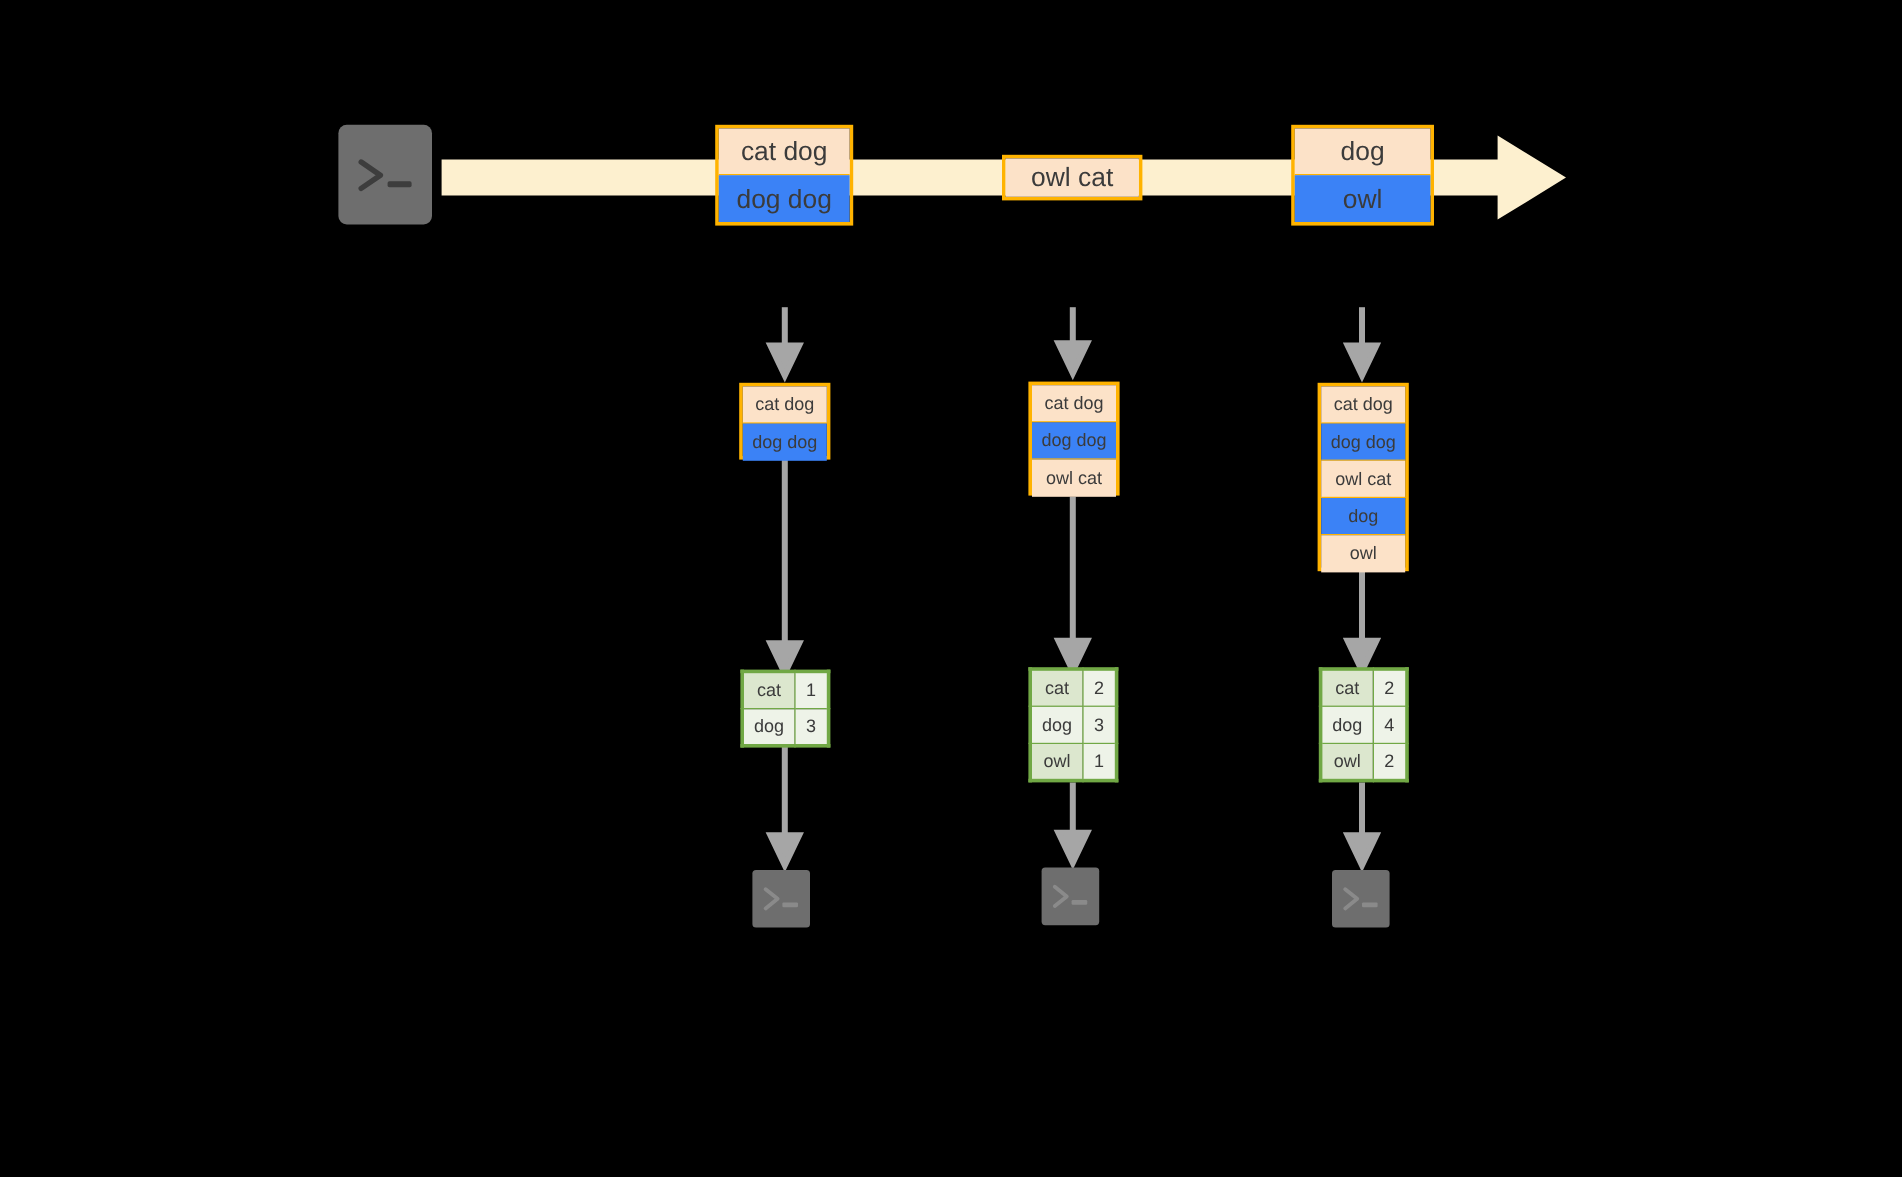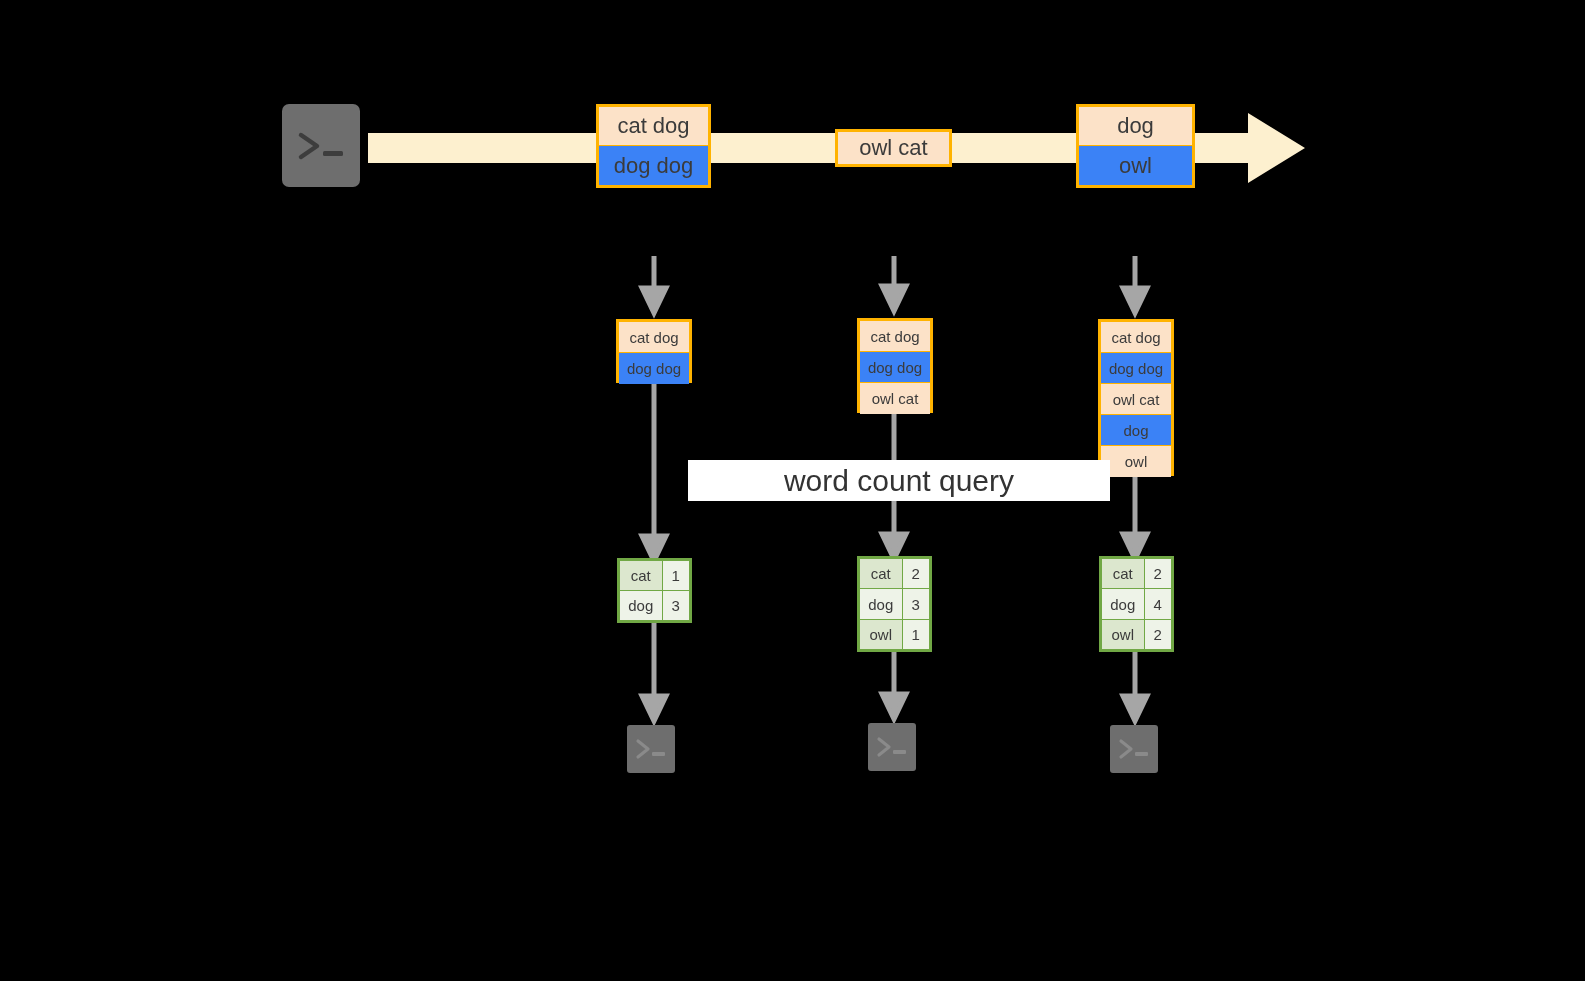--- a/index.html
+++ b/index.html
@@ -192,17 +192,14 @@
   <div class="term" style="left:1103px;top:718px;width:62px;height:62px;border-radius:10px;">
     <div class="hatch"></div>
     <div class="glyph">
       <svg width="38" height="24" viewBox="0 0 38 24">
         <path d="M 6 4 L 16 12 L 6 20" fill="none" stroke="#8a8a8a" stroke-width="3.2" stroke-linecap="round" stroke-linejoin="round"></path>
         <rect x="20" y="15" width="13" height="4" rx="1" fill="#8a8a8a"></rect>
       </svg>
     </div>
   </div>
 
-  <div class="qlabel" style="left:688px;top:460px;width:422px;height:41px;font-size:30px;color:#333;">
-    <span>word count query</span>
-  </div>
 
 </div>
 
 </body></html>

